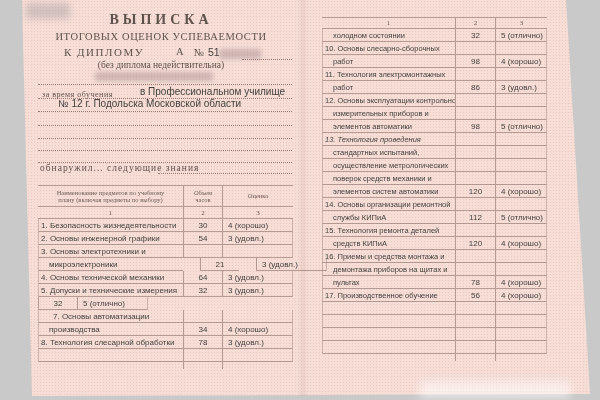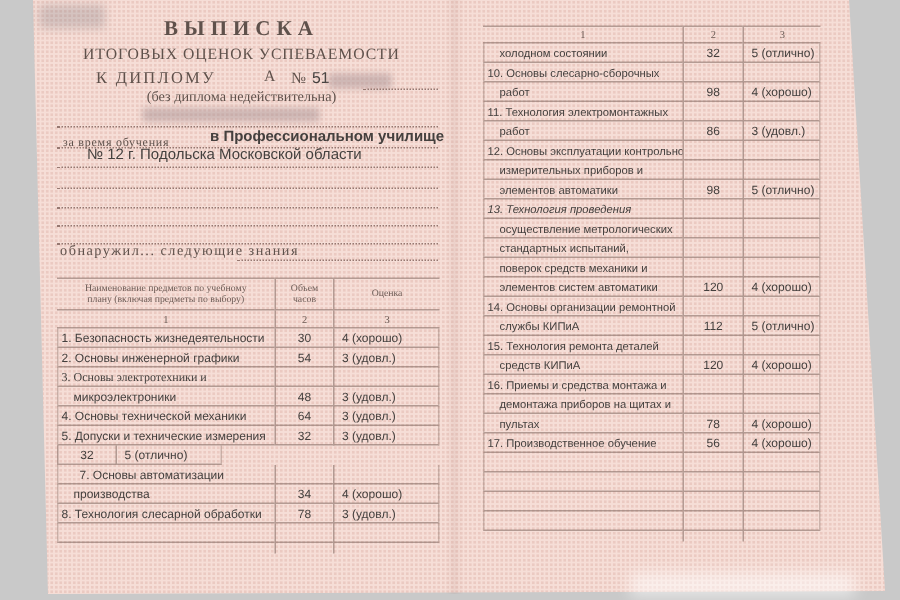--- a/index.html
+++ b/index.html
@@ -30,21 +30,21 @@
   .title { left:30px; top:12px; width:262px; text-align:center;
            font-weight:bold; font-size:14px; letter-spacing:4px; }
   .subtitle { left:30px; top:31px; width:262px; text-align:center;
               font-size:10.5px; letter-spacing:.6px; }
   .dipl-label { left:64px; top:46px; font-size:11px; letter-spacing:1.5px; }
   .dipl-series { left:176px; top:46px; font-size:10.5px; }
   .dipl-no { left:194px; top:47px; font-size:10.5px; }
   .dipl-num { left:208px; top:46px; font-size:10.5px; }
   .invalid { left:30px; top:60px; width:262px; text-align:center; font-size:9.5px; }
   .study-label { left:42px; top:90px; font-size:8px; letter-spacing:.5px; }
-  .inst1 { left:140px; top:86px; font-size:10px;font-weight:bold; }
+  .inst1 { left:140px; top:86px; font-size:10px; }
   .inst2 { left:58px; top:98px; font-size:10px; }
   .knowledge { left:40px; top:163px; font-size:9.5px; letter-spacing:1px;font-family:Liberation Serif, serif; }
 
   .dots { position:absolute; height:1px; border-bottom:1px dotted rgba(133,102,95,.85); }
 
   .blur-box { position:absolute; filter:blur(2px); border-radius:2px;
               background:rgba(168,146,148,.5); }
   .smudge { position:absolute; left:26px; top:3px; width:44px; height:16px;
             background:rgba(125,122,128,.28); filter:blur(3px); border-radius:3px; }
 
@@ -142,27 +142,27 @@
         <div class="cell outer-l" style="width: 145px; padding-left: 2px;">1. Безопасность жизнедеятельности</div>
         <div class="cell v hours" style="width: 39px;">30</div>
         <div class="cell v grade outer-r" style="width: 71px;">4 (хорошо)</div>
       </div>
       <div class="t-row" style="height: 13px;">
         <div class="cell outer-l" style="width: 145px; padding-left: 2px;">2. Основы инженерной графики</div>
         <div class="cell v hours" style="width: 39px;">54</div>
         <div class="cell v grade outer-r" style="width: 71px;">3 (удовл.)</div>
       </div>
       <div class="t-row" style="height: 13px;">
-        <div class="cell outer-l" style="width: 145px; padding-left: 2px; font-family: Liberation Serif, serif;">3. Основы электротехники и</div>
+        <div class="cell outer-l" style="width: 145px; padding-left: 2px;">3. Основы электротехники и</div>
         <div class="cell v hours" style="width: 39px;"></div>
         <div class="cell v grade outer-r" style="width: 71px;"></div>
       </div>
-      <div class="t-row" style="height: 13px;">
+      <div class="t-row" style="height: 13px; gap: 17px;">
         <div class="cell outer-l" style="width: 145px; padding-left: 10px;">микроэлектроники</div>
-        <div class="cell v hours" style="width: 39px;">48</div>
+        <div class="cell v hours" style="width: 39px;">21</div>
         <div class="cell v grade outer-r" style="width: 71px;">3 (удовл.)</div>
       </div>
       <div class="t-row" style="height: 13px;">
         <div class="cell outer-l" style="width: 145px; padding-left: 2px;">4. Основы технической механики</div>
         <div class="cell v hours" style="width: 39px;">64</div>
         <div class="cell v grade outer-r" style="width: 71px;">3 (удовл.)</div>
       </div>
       <div class="t-row" style="height: 13px;">
         <div class="cell outer-l" style="width: 145px; padding-left: 2px;">5. Допуски и технические измерения</div>
         <div class="cell v hours" style="width: 39px;">32</div>
@@ -243,26 +243,26 @@
         <div class="cell outer-l" style="width: 133px; padding-left: 10px; font-size: 7.5px;">элементов автоматики</div>
         <div class="cell v hours" style="width: 40px;">98</div>
         <div class="cell v grade outer-r" style="width: 52px;">5 (отлично)</div>
       </div>
       <div class="t-row" style="height: 13px;">
         <div class="cell outer-l" style="width: 133px; padding-left: 2px; font-size: 7.5px; font-style: italic;">13. Технология проведения</div>
         <div class="cell v hours" style="width: 40px;"></div>
         <div class="cell v grade outer-r" style="width: 52px;"></div>
       </div>
       <div class="t-row" style="height: 13px;">
+        <div class="cell outer-l" style="width: 133px; padding-left: 10px; font-size: 7.5px;">стандартных испытаний,</div>
+        <div class="cell v hours" style="width: 40px;"></div>
+        <div class="cell v grade outer-r" style="width: 52px;"></div>
+      </div>
+      <div class="t-row" style="height: 13px;">
         <div class="cell outer-l" style="width: 133px; padding-left: 10px; font-size: 7.5px;">осуществление метрологических</div>
-        <div class="cell v hours" style="width: 40px;"></div>
-        <div class="cell v grade outer-r" style="width: 52px;"></div>
-      </div>
-      <div class="t-row" style="height: 13px;">
-        <div class="cell outer-l" style="width: 133px; padding-left: 10px; font-size: 7.5px;">стандартных испытаний,</div>
         <div class="cell v hours" style="width: 40px;"></div>
         <div class="cell v grade outer-r" style="width: 52px;"></div>
       </div>
       <div class="t-row" style="height: 13px;">
         <div class="cell outer-l" style="width: 133px; padding-left: 10px; font-size: 7.5px;">поверок средств механики и</div>
         <div class="cell v hours" style="width: 40px;"></div>
         <div class="cell v grade outer-r" style="width: 52px;"></div>
       </div>
       <div class="t-row" style="height: 13px;">
         <div class="cell outer-l" style="width: 133px; padding-left: 10px; font-size: 7.5px;">элементов систем автоматики</div>

